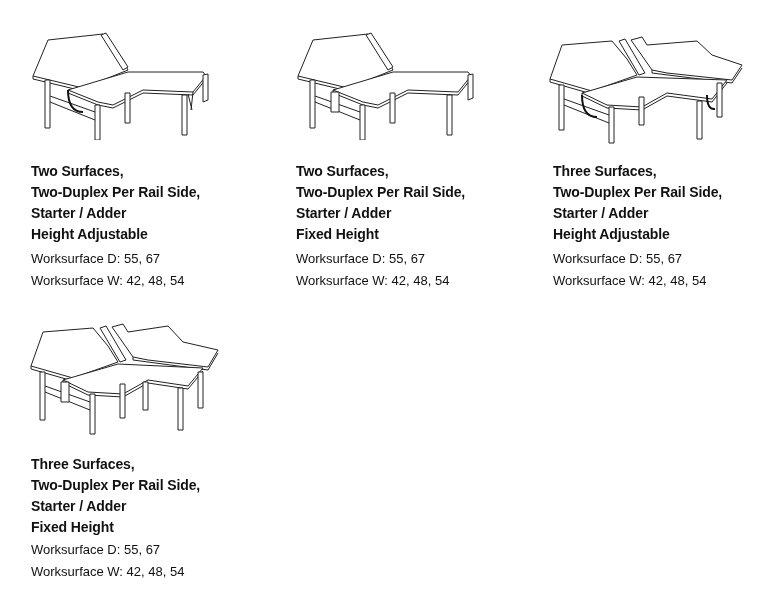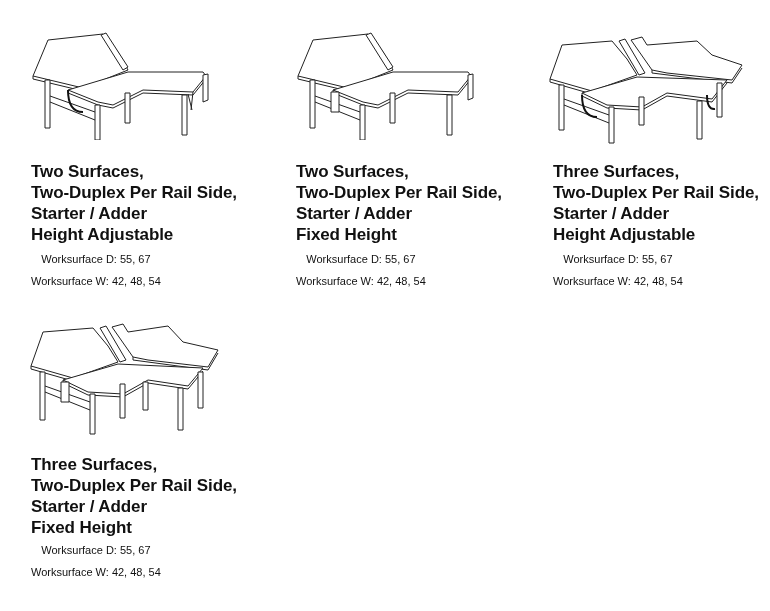--- a/index.html
+++ b/index.html
@@ -1,24 +1,24 @@
 <!DOCTYPE html>
 <html><head>
   <meta charset="utf-8">
   <style>
     html, body { margin: 0; padding: 0; background: #ffffff; }
     body { width: 770px; height: 611px; position: relative; overflow: hidden;
            font-family: "Liberation Sans", "DejaVu Sans", sans-serif; color: #111111; }
     .card { position: absolute; }
     .card svg { display: block; }
     .illus { position: absolute; }
-    .title { position: absolute; font-weight: bold; font-size: 17px; line-height: 21px;
+    .title { position: absolute; font-weight: bold; font-size: 14px; line-height: 21px;
              letter-spacing: -0.1px; white-space: nowrap; }
     .title div { height: 21px; }
-    .detail { position: absolute; font-size: 11px; line-height: 22px; white-space: nowrap; text-align: center; }
+    .detail { position: absolute; font-size: 13px; line-height: 22px; white-space: nowrap; }
     .detail div { height: 22px; }
     svg .ln { fill: #ffffff; stroke: #222; stroke-width: 1; stroke-linejoin: round; }
     svg .nf { fill: none; stroke: #222; stroke-width: 1; }
     svg .cb { fill: none; stroke: #111; stroke-width: 2; }
   </style>
 </head>
 <body>
 
 <div class="card" style="left:0;top:0;">
   <svg class="illus" style="left:28px;top:30px;" width="190" height="110" viewBox="0 0 190 110">

